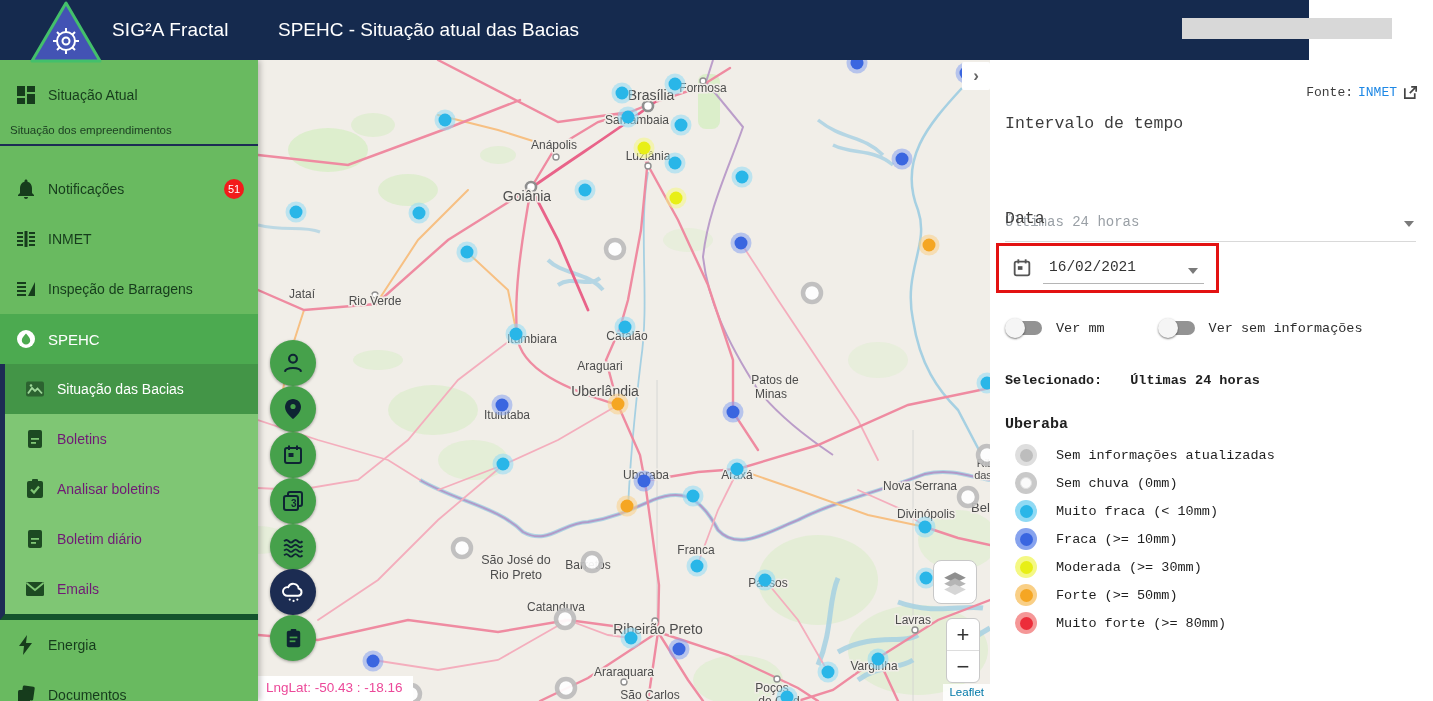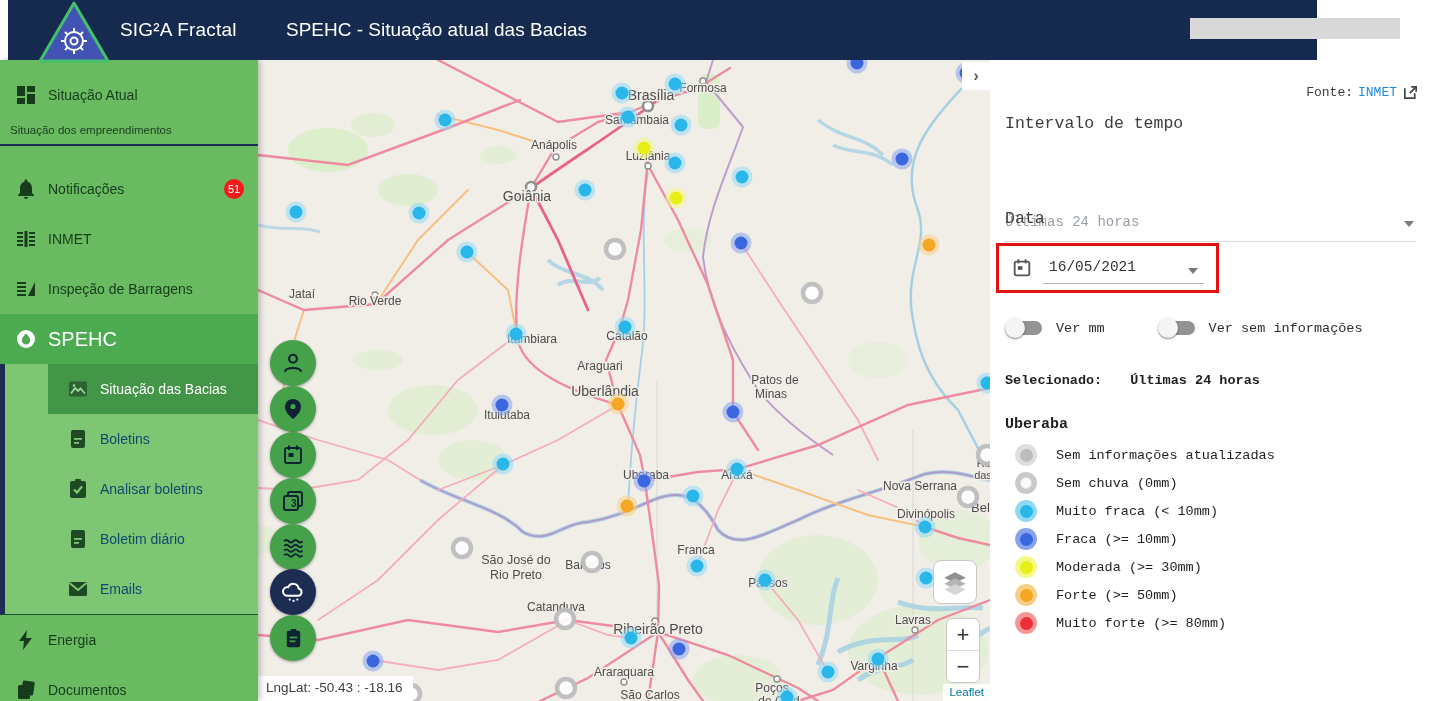--- a/index.html
+++ b/index.html
@@ -1,44 +1,44 @@
 <!DOCTYPE html>
 <html><head>
 <meta charset="utf-8">
 <style>
   * { margin:0; padding:0; box-sizing:border-box; }
   html,body { width:1433px; height:701px; overflow:hidden; font-family:"Liberation Sans", sans-serif; background:#fff; }
 
   
-  .header { position:absolute; left:0; top:0; width:1309px; height:60px; background:#152a4e; z-index:30; display:flex; align-items:center;margin-left:8px; }
+  .header { position:absolute; left:0; top:0; width:1309px; height:60px; background:#152a4e; z-index:30; display:flex; align-items:center; }
   .logo-wrap { position:absolute; left:24px; top:1px; width:84px; height:62px; z-index:40; }
   .app-title { position:absolute; left:112px; top:0; height:60px; display:flex; align-items:center; color:#fff; font-size:19px; letter-spacing:.2px; }
   .page-title { position:absolute; left:278px; top:0; height:60px; display:flex; align-items:center; color:#fff; font-size:19px; }
   .header-box { position:absolute; left:1182px; top:18px; width:210px; height:21px; background:#d8d8d8; }
   .kebab { position:absolute; left:1402px; top:15px; width:24px; height:30px; display:flex; flex-direction:column; align-items:center; justify-content:center; gap:4px; cursor:pointer; }
   .kebab span { width:4px; height:4px; border-radius:50%; background:#fff; }
 
   
   .sidebar { position:absolute; left:0; top:60px; width:258px; height:641px; background:#69ba60; z-index:20; box-shadow:2px 0 6px rgba(0,0,0,.25); }
   .side-item { position:relative; display:flex; align-items:center; height:50px; padding-left:14px; cursor:pointer; color:#163c1c; font-size:14px; }
   .side-item .ic { width:24px; height:24px; margin-right:10px; flex:0 0 24px; }
   .side-note { padding:4px 8px 8px 10px; font-size:11.5px; color:#1d4023; border-bottom:2px solid #1d2c54; }
   .badge { position:absolute; left:224px; top:15px; min-width:20px; height:20px; border-radius:10px; background:#f21b1b; color:#fff; font-size:11px; display:flex; align-items:center; justify-content:center; padding:0 4px; }
-  .spehc-head { background:#4caa50; color:#fff; font-size:20px; height:50px; }
-  .submenu { background:#7fc674; border-left:5px solid #1d2c54; border-bottom:1px solid #14532d;padding-left:43px; }
-  .submenu .side-item { padding-left:18px; font-size:14px; color:#0c4a6e; height:50px; }
+  .spehc-head { background:#4caa50; color:#fff; font-size:15px; height:50px; }
+  .submenu { background:#7fc674; border-left:5px solid #1d2c54; border-bottom:6px solid #14532d; }
+  .submenu .side-item { padding-left:18px; font-size:14px; color:#701a75; height:50px; }
   .submenu .side-item.selected { background:#439547; color:#fff; }
 
   
   .map { position:absolute; left:258px; top:60px; width:732px; height:641px; background:#f1eee8; overflow:hidden; }
   .map svg.base { position:absolute; left:0; top:0; }
   .toolcol { position:absolute; left:12px; top:280px; width:46px; z-index:12; }
   .toolbtn { width:46px; height:46px; border-radius:50%; background:#46a14b; margin-bottom:0; display:flex; align-items:center; justify-content:center; cursor:pointer; box-shadow:0 1px 3px rgba(0,0,0,.35); position:absolute; left:0; }
   .toolbtn.active { background:#1c2c52; }
-  .lnglat { position:absolute; left:0; bottom:0; background:#fff; padding:4px 10px 6px 8px; font-size:13.5px; color:#404040; z-index:12; }
+  .lnglat { position:absolute; left:0; bottom:0; background:#fff; padding:4px 10px 6px 8px; font-size:13.5px; color:#ec4899; z-index:12; }
   .leaflet-attr { position:absolute; right:0; bottom:0; background:rgba(255,255,255,.85); padding:2px 6px 3px; font-size:11.5px; z-index:12; }
   .leaflet-attr a { color:#0078a8; text-decoration:none; cursor:pointer; }
   .layers-btn { position:absolute; left:675px; top:500px; width:44px; height:44px; background:#fff; border:1px solid #c8c8c8; border-radius:8px; z-index:12; display:flex; align-items:center; justify-content:center; cursor:pointer; }
   .zoomctl { position:absolute; left:688px; top:558px; width:34px; height:65px; background:#fff; border:1px solid #c8c8c8; border-radius:6px; z-index:12; overflow:hidden; }
   .zoomctl div { height:32px; display:flex; align-items:center; justify-content:center; font-size:22px; color:#333; cursor:pointer; }
   .zoomctl .zin { border-bottom:1px solid #ddd; }
   .collapse-btn { position:absolute; left:704px; top:2px; width:28px; height:28px; background:#fff; border-radius:2px; display:flex; align-items:center; justify-content:center; color:#666; font-size:17px; font-weight:bold; z-index:12; cursor:pointer; }
 
   
   .panel { position:absolute; left:990px; top:60px; width:443px; height:641px; background:#fff; z-index:15;font-family:Liberation Mono, monospace; }
@@ -520,21 +520,21 @@
   </div>
 
   <div class="sec-title" style="top:149px;">Data</div>
   <div class="datebox">
     <svg class="cal" width="22" height="22" viewBox="0 0 24 24" fill="none" stroke="#555" stroke-width="2">
         <rect x="4" y="5" width="16" height="15" rx="2"></rect>
         <line x1="8" y1="2.5" x2="8" y2="7"></line>
         <line x1="16" y1="2.5" x2="16" y2="7"></line>
         <rect x="7.5" y="10" width="5" height="4" fill="#555" stroke="none"></rect>
       </svg>
-    <span class="val">16/05/2021</span>
+    <span class="val">16/02/2021</span>
     <span class="caret"></span>
     <span class="uline"></span>
   </div>
 
   <div class="toggle-row">
     <span class="switch">
         <span class="knob"></span>
       </span>
     <label>Ver mm</label>
     <span class="switch" style="margin-left:56px;">

